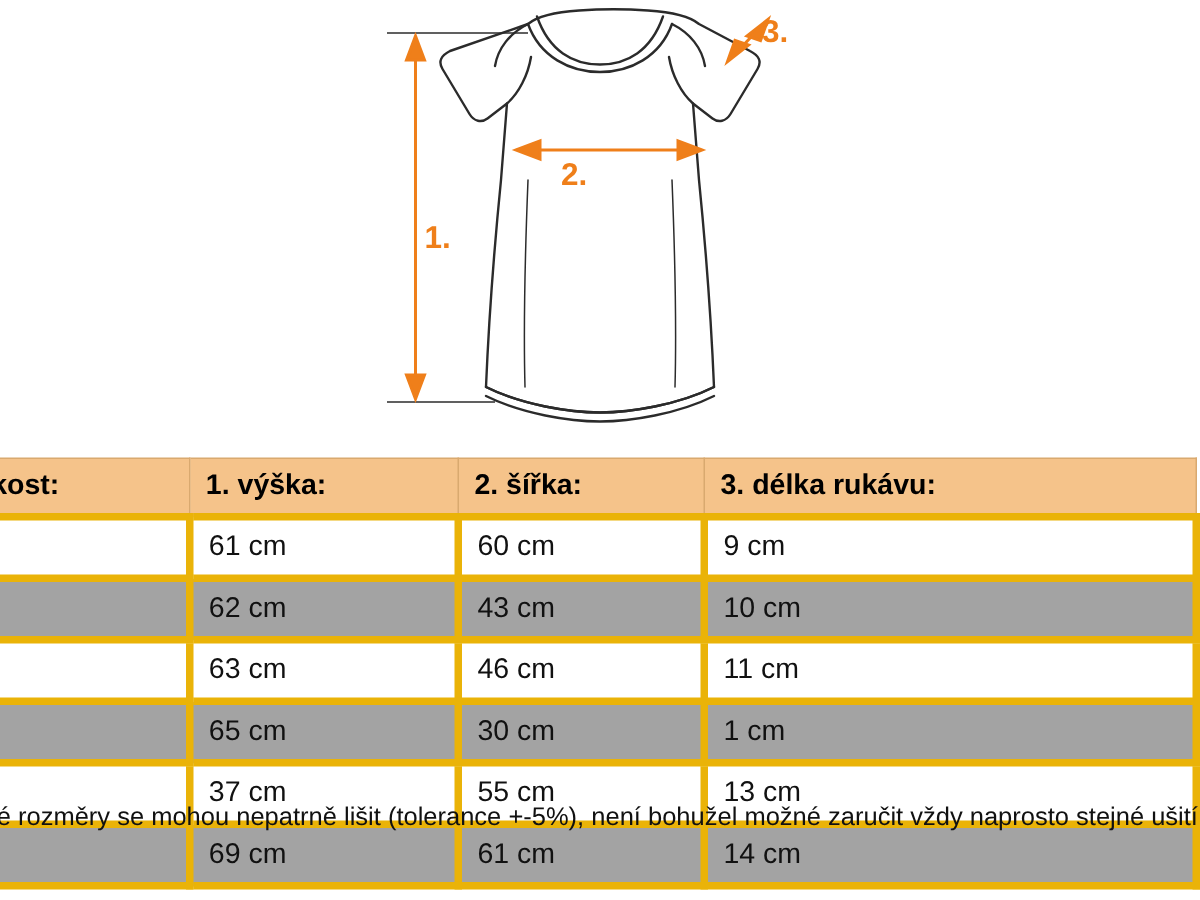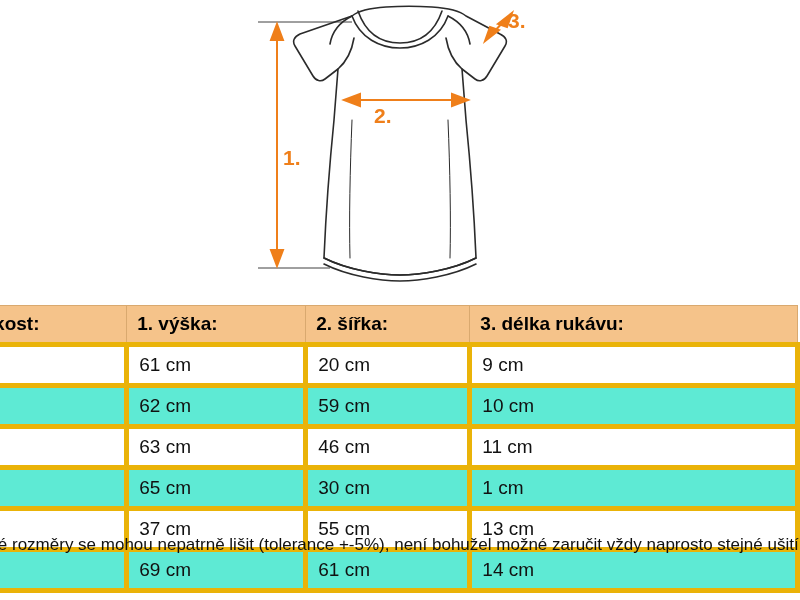--- a/index.html
+++ b/index.html
@@ -54,21 +54,21 @@
     background: #f5c38a;
     font-weight: bold;
     font-size: 19px;
     color: #000000;
     border: 1px solid #d9a96f;
   }
   #size-table tbody tr.odd td {
     background: #ffffff;
   }
   #size-table tbody tr.even td {
-    background: #5eead4;
+    background: #a3a3a3;
   }
   #size-table col.c0 { width: 165px; }
   #size-table col.c1 { width: 180px; }
   #size-table col.c2 { width: 165px; }
   #size-table col.c3 { width: 330px; }
 
   
   #footnote {
     position: absolute;
     left: -40px;
@@ -169,27 +169,27 @@
         <th>elikost:</th>
         <th>1. výška:</th>
         <th>2. šířka:</th>
         <th>3. délka rukávu:</th>
       </tr>
     </thead>
     <tbody>
       <tr class="odd">
         <td>S</td>
         <td>61 cm</td>
-        <td>20 cm</td>
+        <td>60 cm</td>
         <td>9 cm</td>
       </tr>
       <tr class="even">
         <td></td>
         <td>62 cm</td>
-        <td>59 cm</td>
+        <td>43 cm</td>
         <td>10 cm</td>
       </tr>
       <tr class="odd">
         <td></td>
         <td>63 cm</td>
         <td>46 cm</td>
         <td>11 cm</td>
       </tr>
       <tr class="even">
         <td></td>

